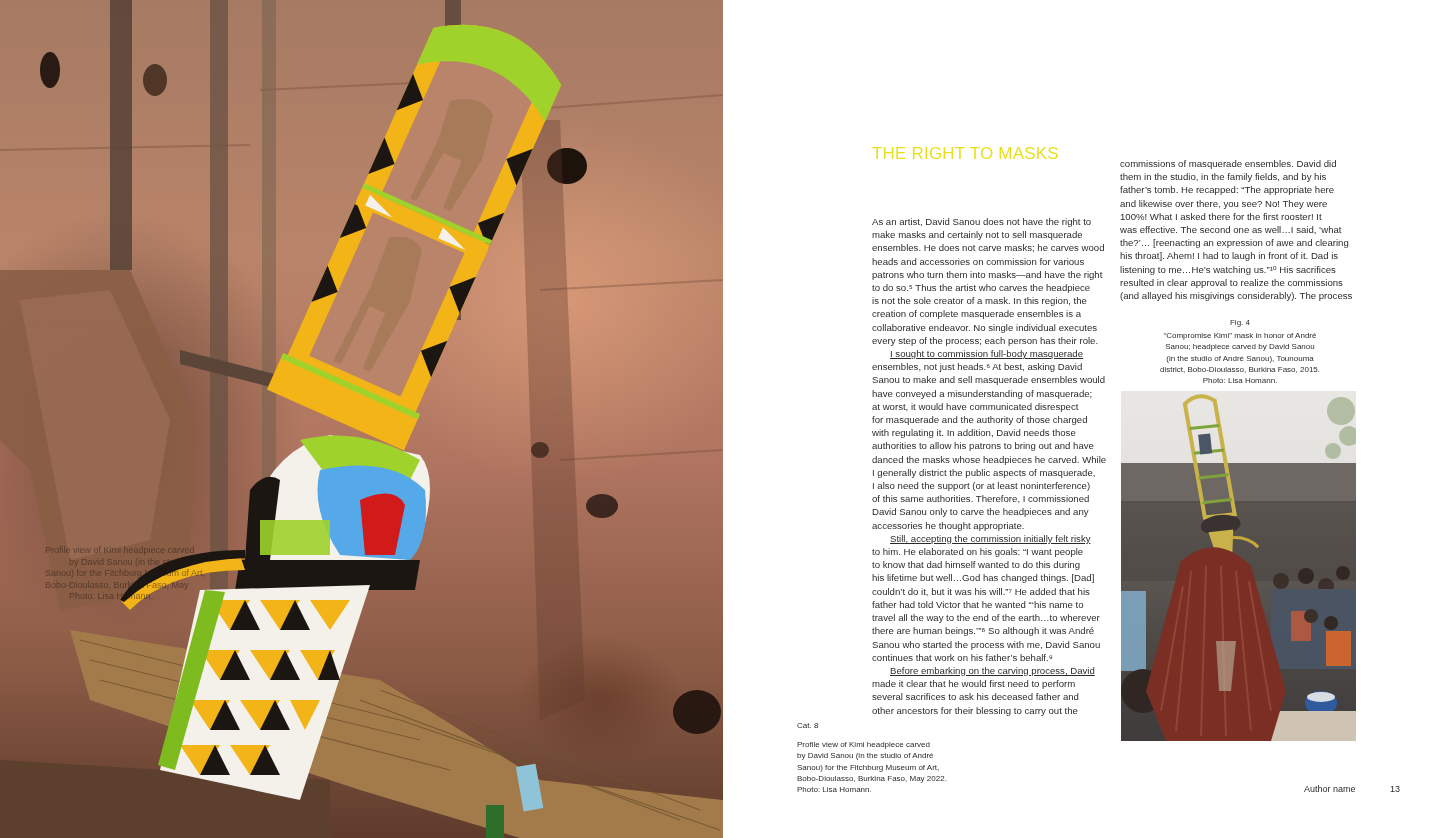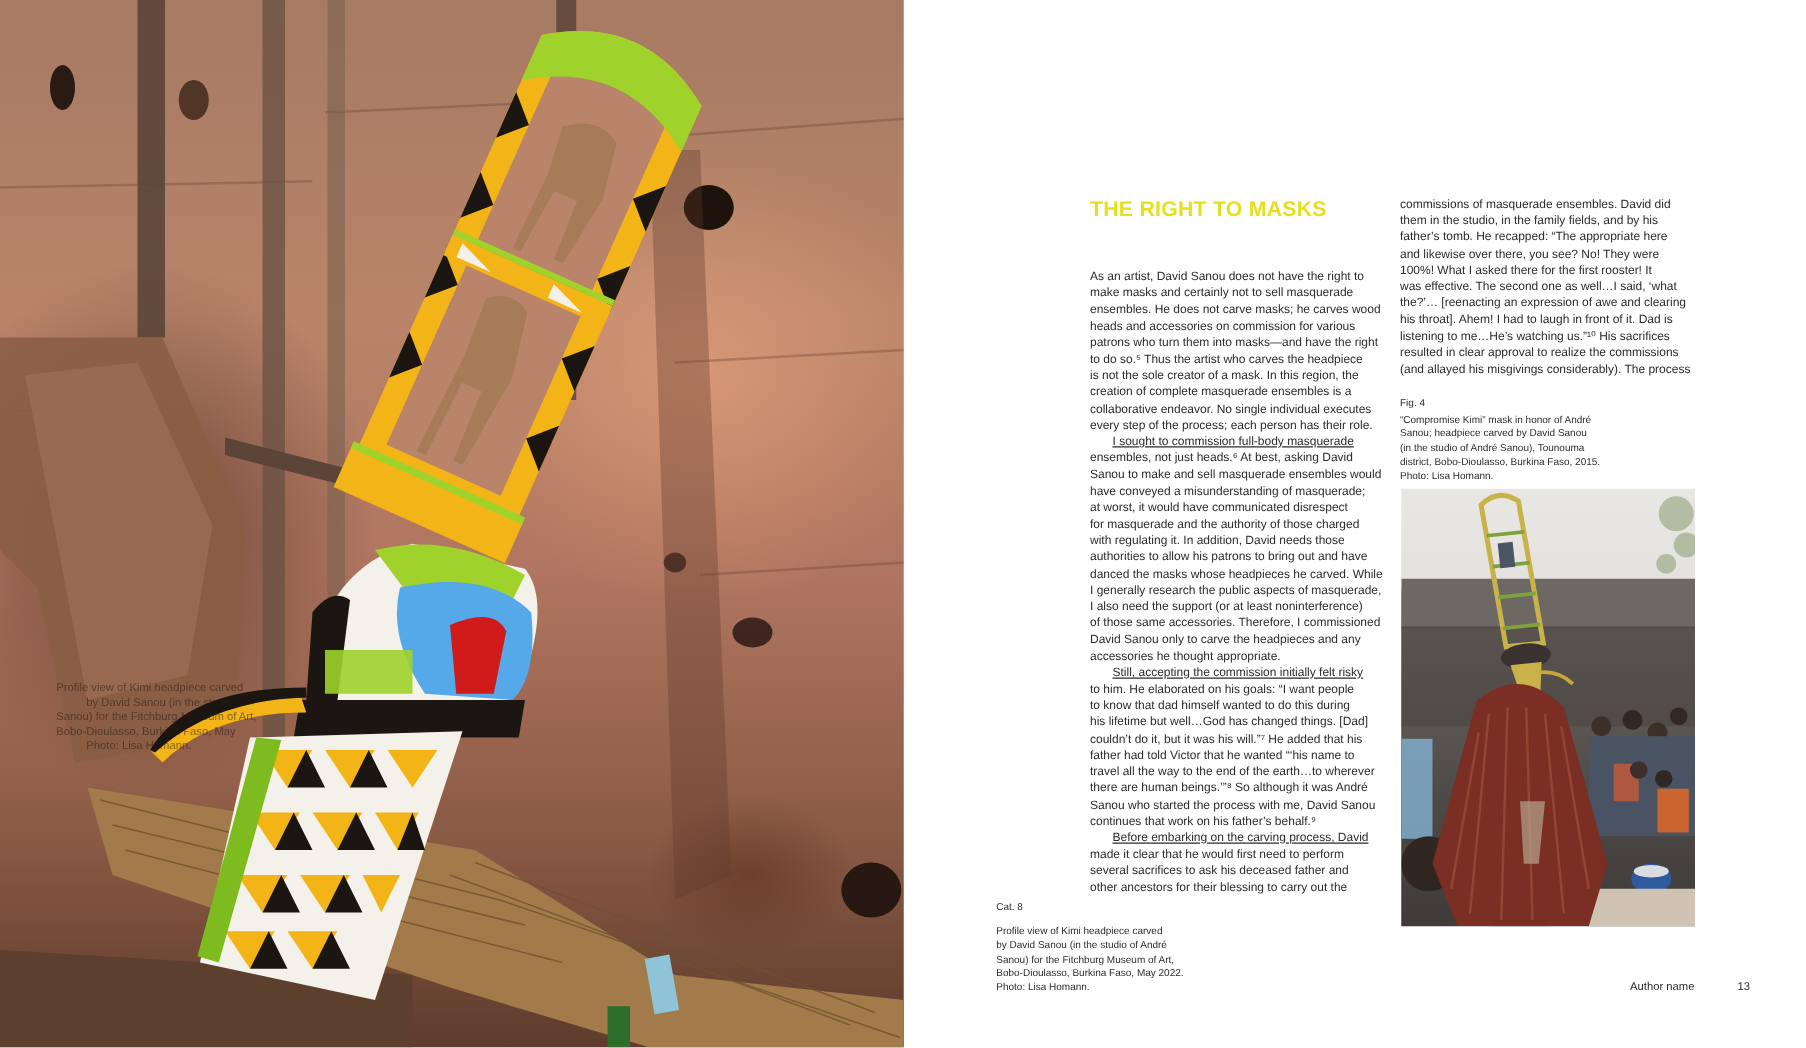--- a/index.html
+++ b/index.html
@@ -20,37 +20,37 @@
   }
   .photo-left svg { position: absolute; left: 0; top: 0; }
   .ghost-caption {
     position: absolute; left: 45px; top: 545px; width: 200px;
     font-size: 9px; line-height: 11.5px; color: rgba(40,25,20,.55);
   }
   .ghost-caption span { display: block; white-space: nowrap; }
 
   
   .heading {
-    position: absolute; left: 872px; top: 158px;
-    font-family: "Liberation Sans", sans-serif; font-weight: 700;
+    position: absolute; left: 872px; top: 144px;
+    font-family: "Liberation Sans", sans-serif; font-weight: 400;
     font-size: 17px; letter-spacing: 0.2px; color: #e8df1c;
   }
   .col {
     position: absolute; font-size: 9.6px; line-height: 13.2px; color: #2b2b2b;
   }
   .col p { margin: 0; white-space: nowrap; }
   .col p.indent { text-indent: 18px; text-decoration: underline; }
   .col1 { left: 872px; top: 183px; width: 236px; margin-top: 32px; }
   .col2 { left: 1120px; top: 157px; width: 236px; }
 
   .fig-caption {
     position: absolute; left: 1120px; top: 317px; width: 240px;
     font-size: 8px; line-height: 11.2px; color: #2b2b2b;
   }
-  .fig-caption span { display: block; white-space: nowrap; }
+  .fig-caption span { display: block; white-space: nowrap; text-align: center; }
   .fig-label { margin-bottom: 2px; }
 
   .photo-right {
     position: absolute; left: 1121px; top: 391px; width: 235px; height: 350px; overflow: hidden;
     background: linear-gradient(180deg, #e9e7e3 0%, #e4e2de 22%, #8d8985 24%, #7b7773 34%, #5f5a55 48%, #4e4a48 70%, #3f3b3a 100%);
   }
   .photo-right svg { position: absolute; left: 0; top: 0; }
 
   .cat-caption {
     position: absolute; left: 797px; top: 720px; width: 200px;
@@ -204,23 +204,23 @@
     <p>every step of the process; each person has their role.</p>
     <p class="indent">I sought to commission full-body masquerade</p>
     <p>ensembles, not just heads.⁶ At best, asking David</p>
     <p>Sanou to make and sell masquerade ensembles would</p>
     <p>have conveyed a misunderstanding of masquerade;</p>
     <p>at worst, it would have communicated disrespect</p>
     <p>for masquerade and the authority of those charged</p>
     <p>with regulating it. In addition, David needs those</p>
     <p>authorities to allow his patrons to bring out and have</p>
     <p>danced the masks whose headpieces he carved. While</p>
-    <p>I generally research the public aspects of masquerade,</p>
+    <p>I generally district the public aspects of masquerade,</p>
     <p>I also need the support (or at least noninterference)</p>
-    <p>of those same accessories. Therefore, I commissioned</p>
+    <p>of this same authorities. Therefore, I commissioned</p>
     <p>David Sanou only to carve the headpieces and any</p>
     <p>accessories he thought appropriate.</p>
     <p class="indent">Still, accepting the commission initially felt risky</p>
     <p>to him. He elaborated on his goals: “I want people</p>
     <p>to know that dad himself wanted to do this during</p>
     <p>his lifetime but well…God has changed things. [Dad]</p>
     <p>couldn’t do it, but it was his will.”⁷ He added that his</p>
     <p>father had told Victor that he wanted “‘his name to</p>
     <p>travel all the way to the end of the earth…to wherever</p>
     <p>there are human beings.’”⁸ So although it was André</p>

